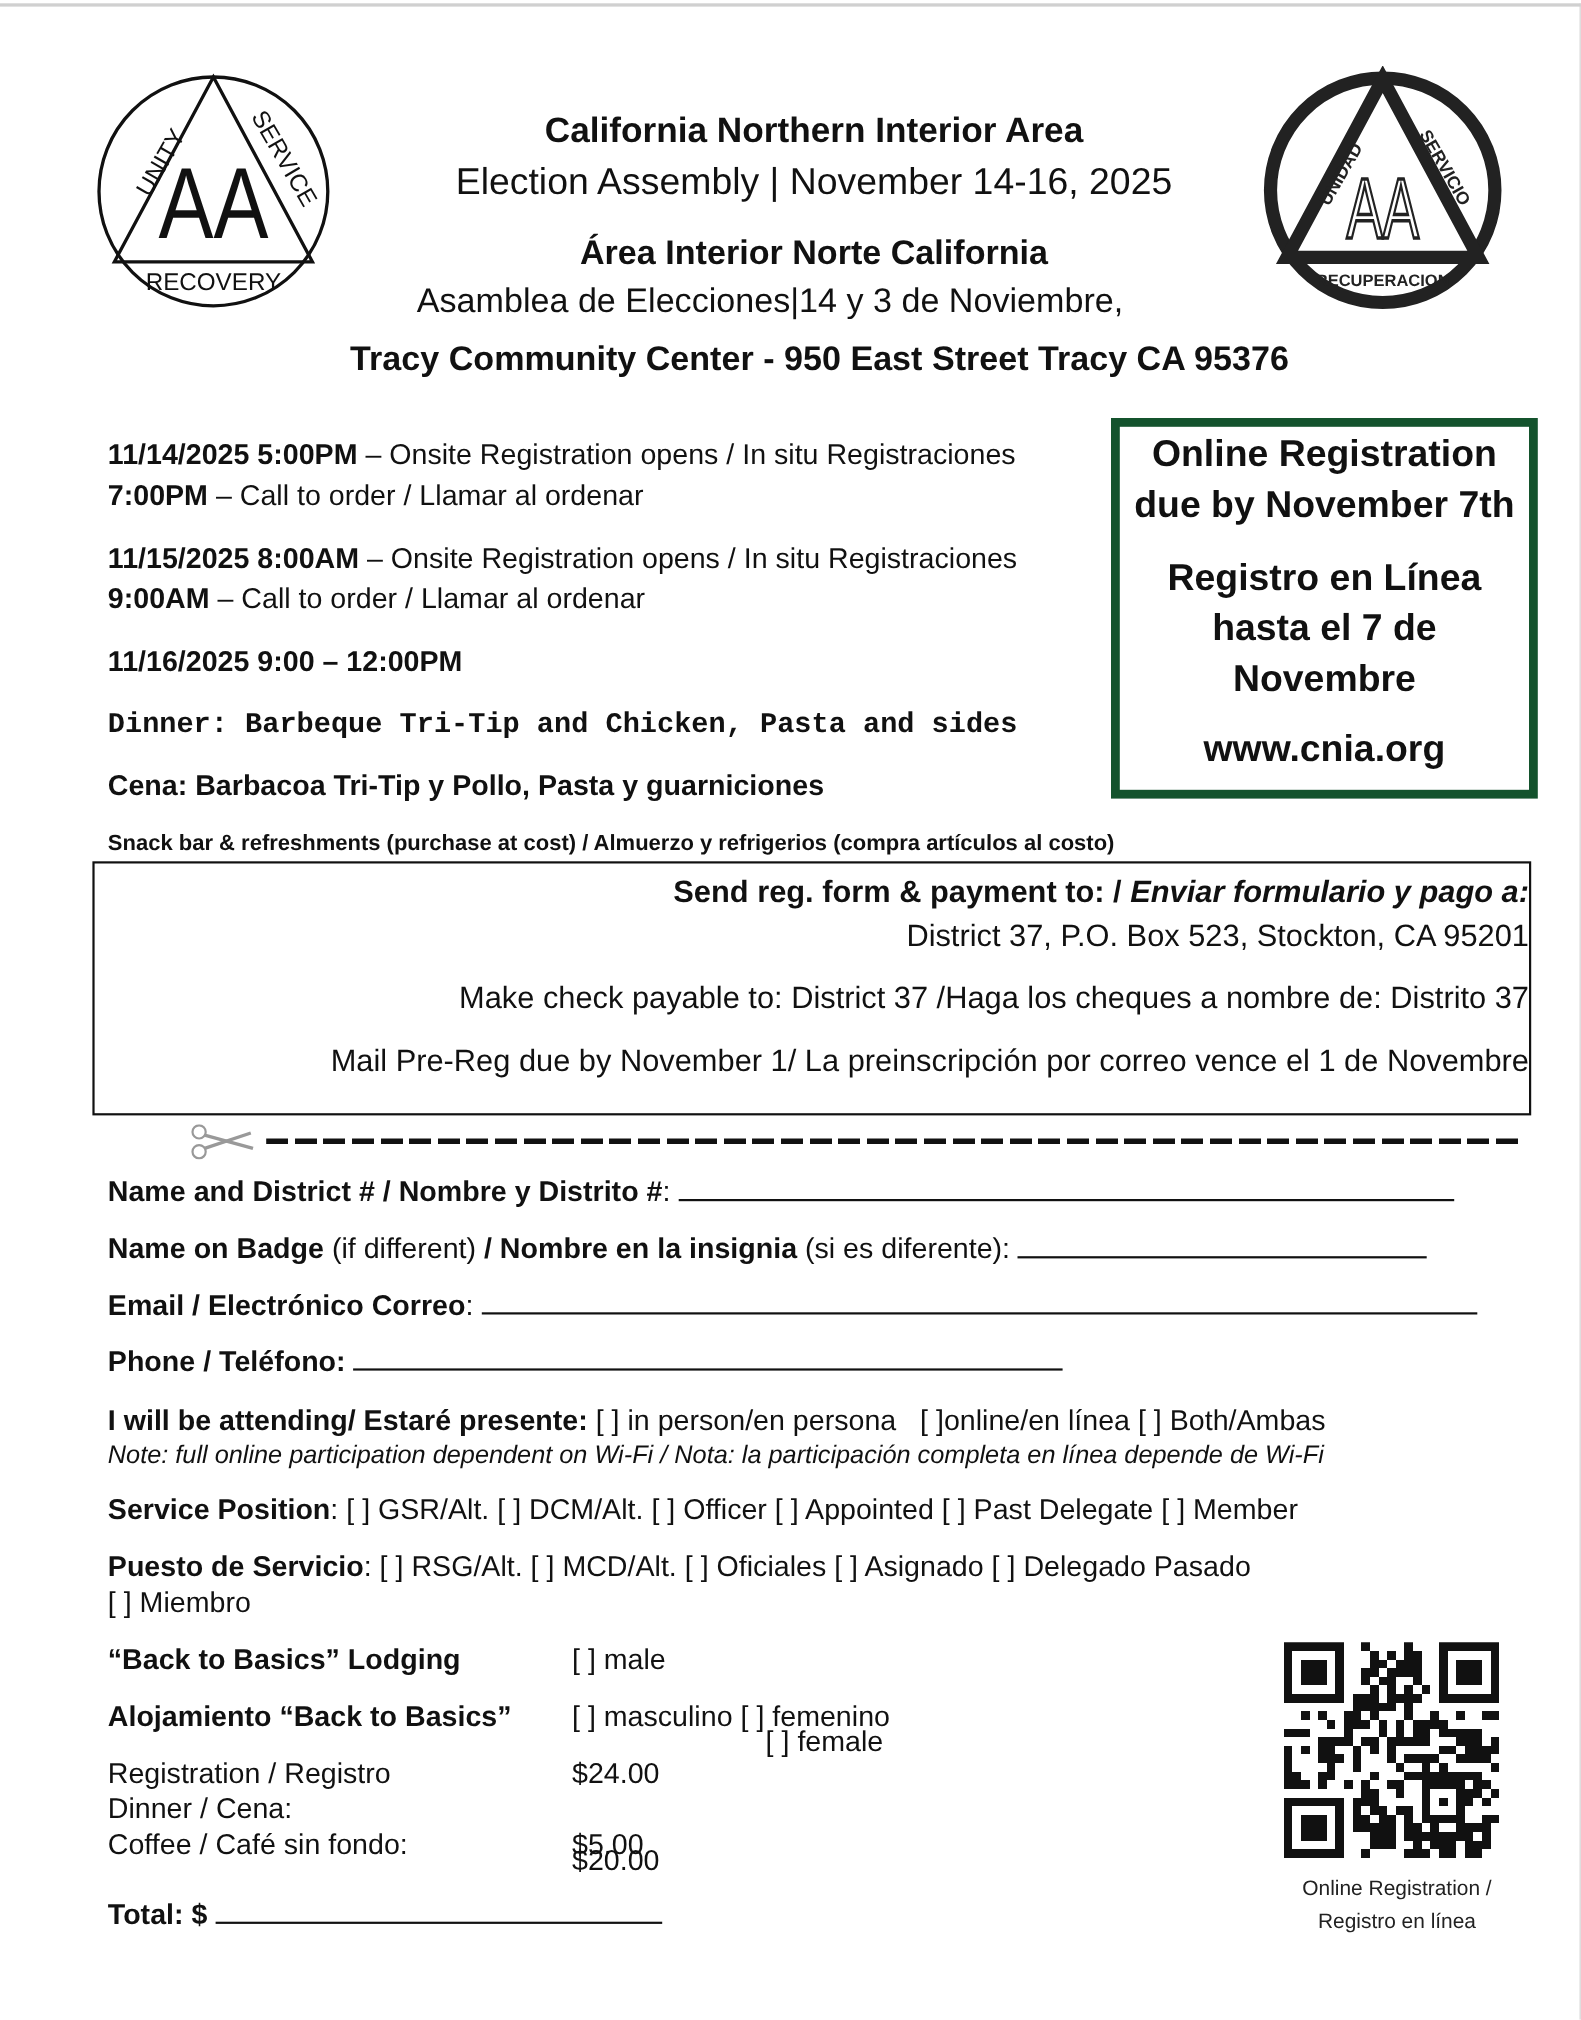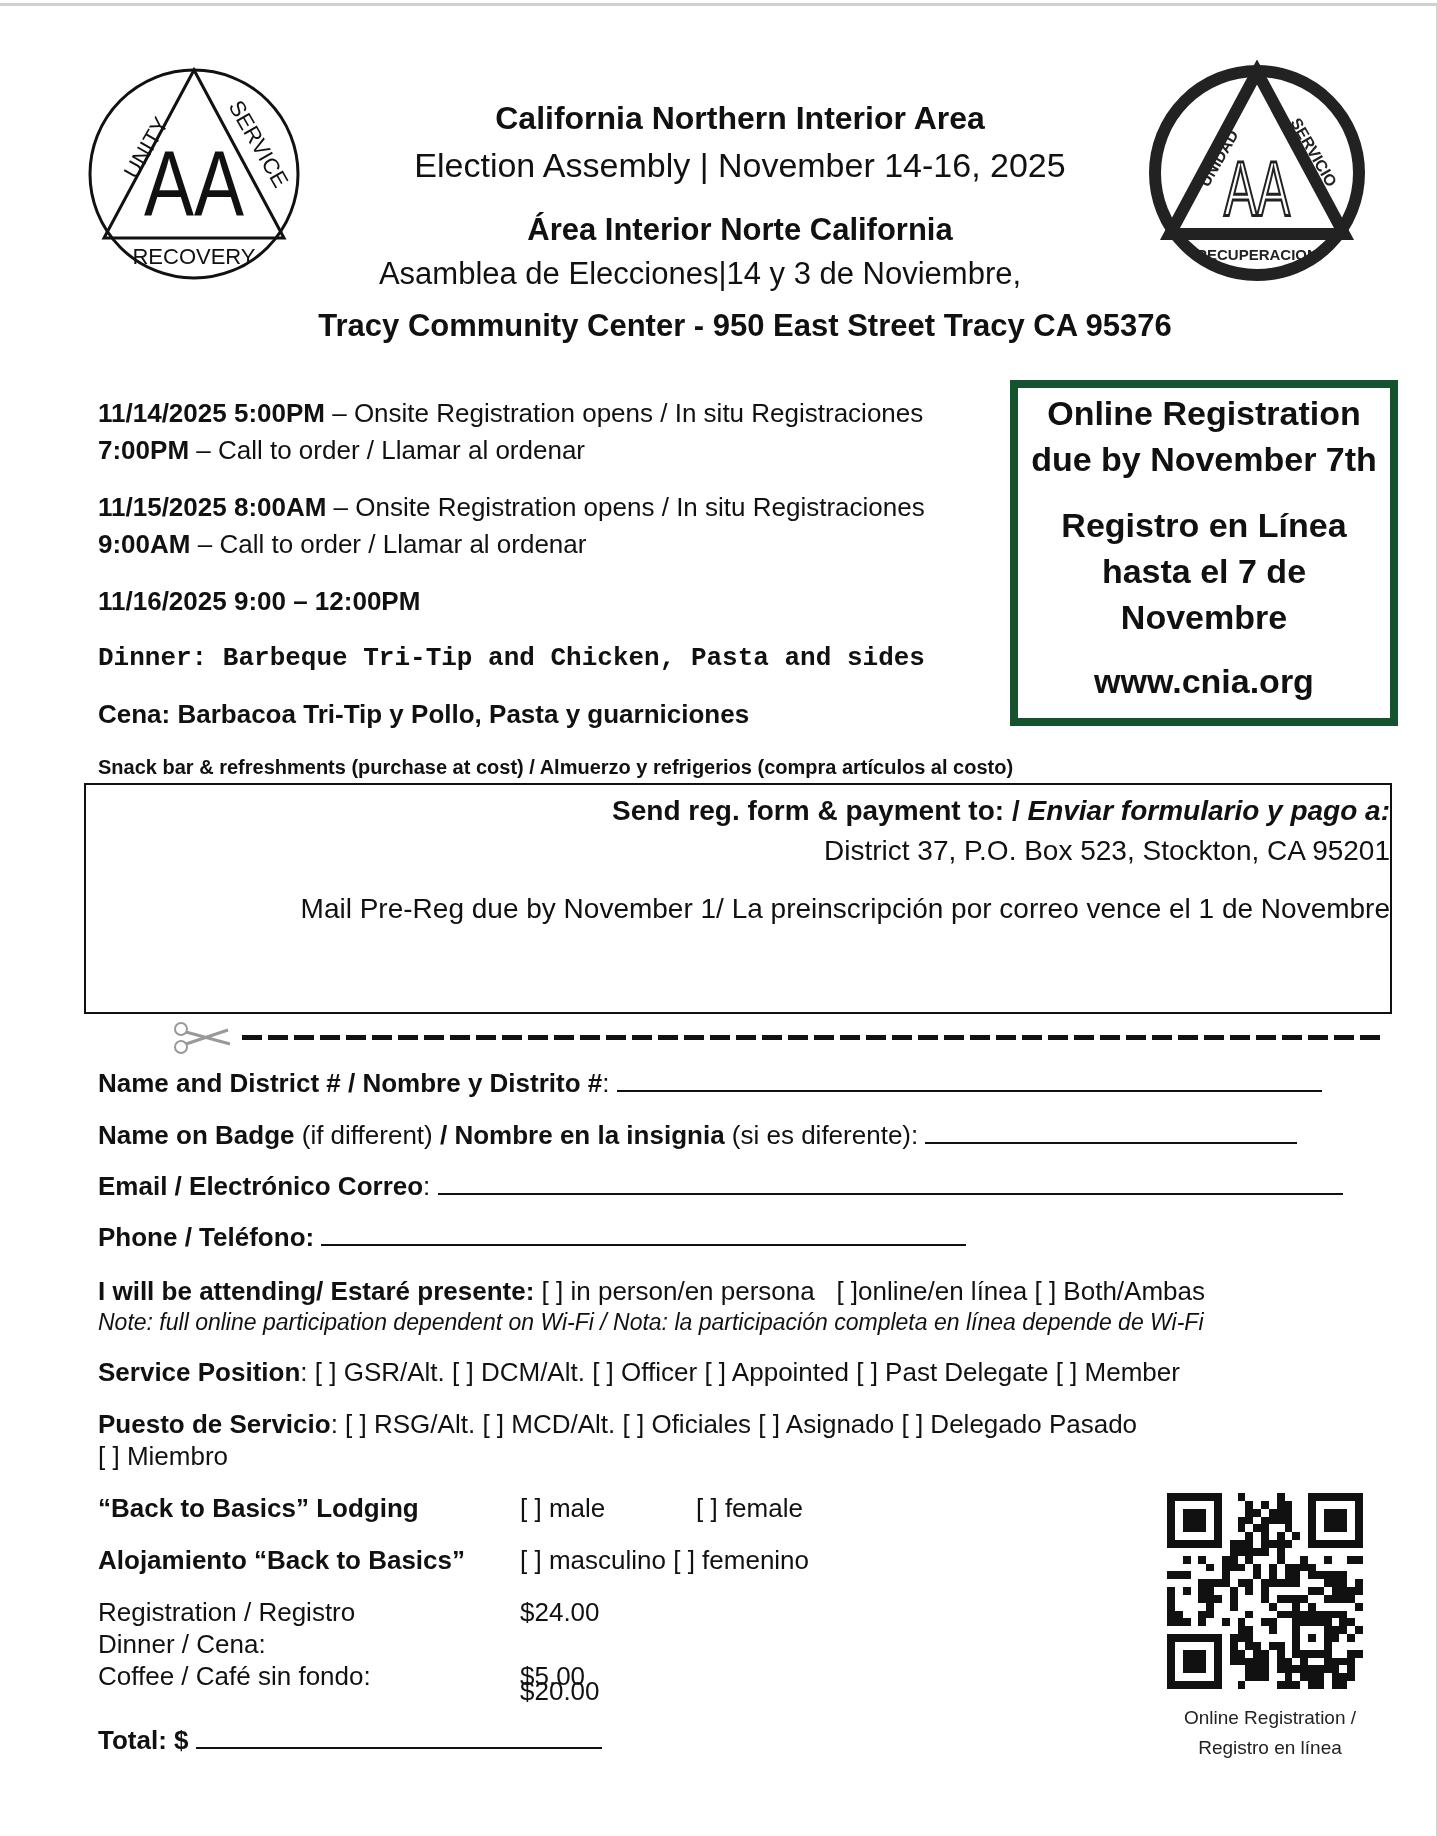--- a/index.html
+++ b/index.html
@@ -85,20 +85,21 @@
   <div>hasta el 7 de</div>
   <div>Novembre</div>
   <div style="margin-top:18px;">www.cnia.org</div>
 </div>
 
 <div class="send-box">
   <div style="margin-top:10px;font-weight:bold;">
     <span>Send reg. form &amp; payment to: / </span><span class="it">Enviar formulario y pago a:</span>
   </div>
   <div style="margin-top:8px;">District 37, P.O. Box 523, Stockton, CA 95201</div>
+  <div style="margin-top:24px;">Make check payable to: District 37 /Haga los cheques a nombre de: Distrito 37</div>
   <div style="margin-top:26px;">Mail Pre-Reg due by November 1/ La preinscripción por correo vence el 1 de Novembre</div>
 </div>
 
 <div class="cutline">
   <svg width="62" height="32" viewBox="0 0 62 32" style="position:absolute;left:0;top:0;">
     <circle cx="9" cy="7" r="6" fill="none" stroke="#999" stroke-width="2"></circle>
     <circle cx="9" cy="25" r="6" fill="none" stroke="#999" stroke-width="2"></circle>
     <line x1="14" y1="10" x2="58" y2="22" stroke="#999" stroke-width="3"></line>
     <line x1="14" y1="22" x2="56" y2="8" stroke="#999" stroke-width="3"></line>
   </svg>
@@ -126,21 +127,21 @@
 <div class="row" style="top:1357px;">
   <span class="b">Service Position</span><span>:  </span><span class="cb">[ ] GSR/Alt.</span> <span class="cb">[ ] DCM/Alt.</span> <span class="cb">[ ] Officer</span> <span class="cb">[ ] Appointed</span> <span class="cb">[ ] Past Delegate</span> <span class="cb">[ ] Member</span>
 </div>
 <div class="row" style="top:1409px;">
   <span class="b">Puesto de Servicio</span><span>: </span><span class="cb">[ ] RSG/Alt.</span> <span class="cb">[ ] MCD/Alt.</span> <span class="cb">[ ] Oficiales</span> <span class="cb">[ ] Asignado</span> <span class="cb">[ ] Delegado Pasado</span>
 </div>
 <div class="row cb" style="top:1441px;">[ ] Miembro</div>
 
 <div class="row b" style="top:1493px;">“Back to Basics” Lodging</div>
 <div class="row cb" style="top:1493px;left:520px;">[ ] male</div>
-<div class="row cb" style="top:1493px;left:696px;">[ ] female</div>
+<div class="row cb" style="top:1568px;left:696px;">[ ] female</div>
 
 <div class="row b" style="top:1545px;">Alojamiento “Back to Basics”</div>
 <div class="row" style="top:1545px;left:520px;">
   <span class="cb">[ ] masculino</span> <span class="cb">[ ] femenino</span>
 </div>
 
 <div class="fee-label" style="top:1597px;">Registration / Registro</div>
 <div class="fee-val" style="top:1597px;">$24.00</div>
 <div class="fee-label" style="top:1629px;">Dinner / Cena:</div>
 <div class="fee-val" style="top:1676px;">$20.00</div>

